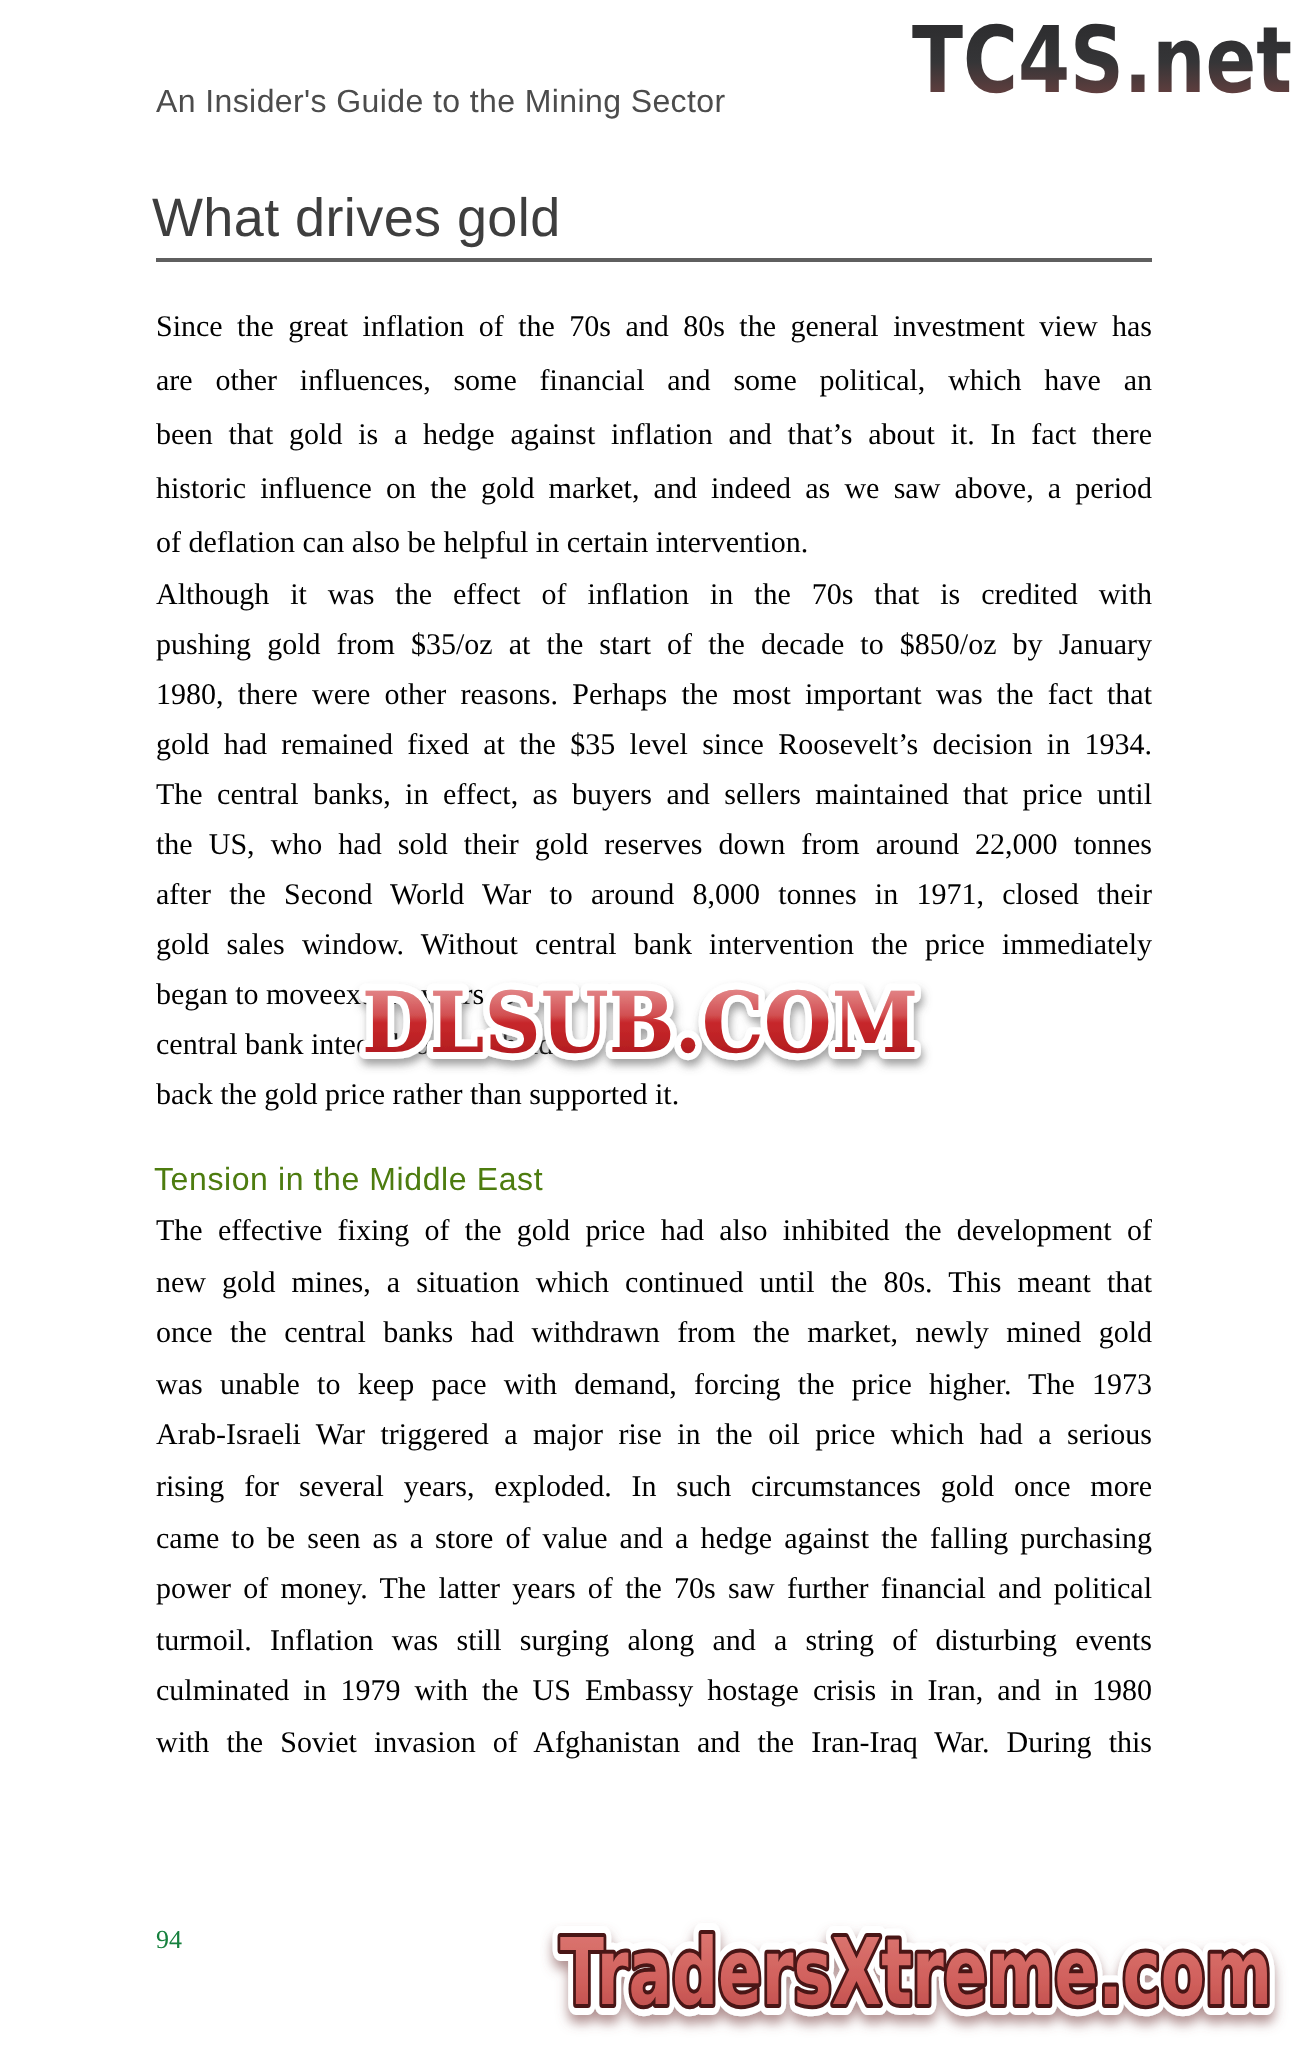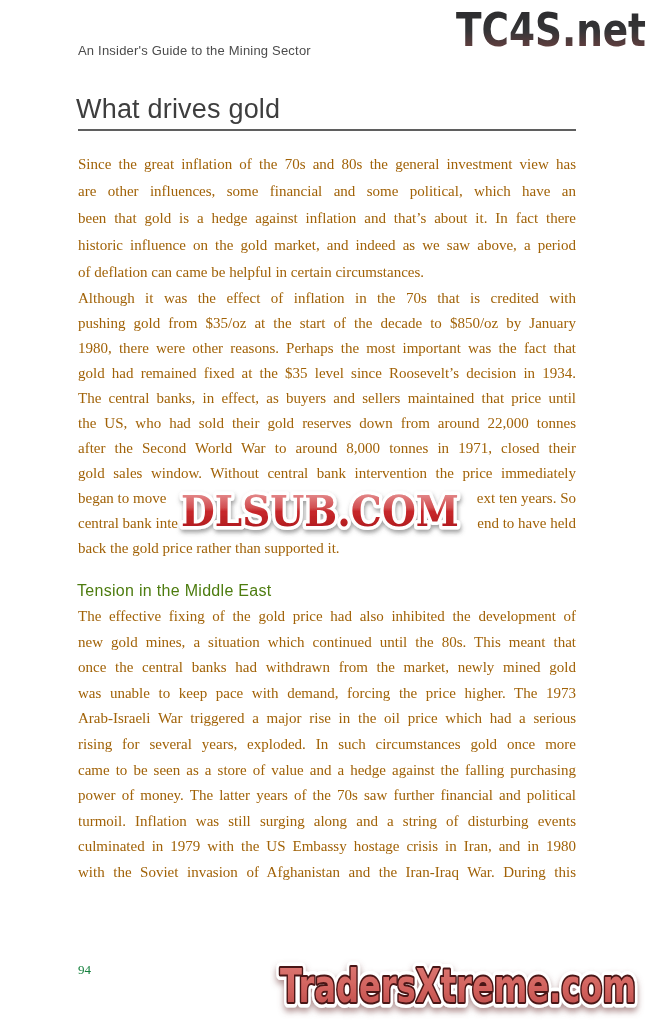--- a/index.html
+++ b/index.html
@@ -4,45 +4,45 @@
 <style>
   html,body{margin:0;padding:0;background:#e8e8e8;}
   .page{
     position:relative;width:651px;height:1024px;margin:0 auto;
     background:#ffffff;overflow:hidden;
     font-family:"Liberation Serif", serif;
   }
   .running-header{
     position:absolute;left:78px;top:43px;
     font-family:"Liberation Sans", sans-serif;
-    font-size:13px;color:#4c4c4c;letter-spacing:.2px;
+    font-size:16px;color:#4c4c4c;letter-spacing:.2px;
   }
   .chapter-title{
     position:absolute;left:76px;top:94px;margin:0;
     font-family:"Liberation Sans", sans-serif;font-weight:400;
     font-size:27px;color:#3e3e3e;letter-spacing:.2px;
   }
   .title-rule{
     position:absolute;left:78px;top:129px;width:498px;height:2px;
     background:#5f5f5f;
   }
   .para{
     position:absolute;left:78px;width:498px;
     font-family:"Liberation Serif", serif;
-    font-size:15px;color:#a16207;
+    font-size:15px;color:#000000;
   }
   .para.p1{top:151px;}
   .para.p1 .line{line-height:27px;height:27px;}
   .para.p2{top:286px;}
   .para.p2 .line{line-height:25px;height:25px;}
   .para.p3{top:604px;}
   .para.p3 .line{line-height:25.6px;height:25.6px;}
   .line{white-space:nowrap;text-align:justify;text-align-last:justify;}
   .line.left-align{text-align:left;text-align-last:left;}
-  .line.split{display:flex;justify-content:space-between;}
+  .line.split{display:flex;}
   .subheading{
     position:absolute;left:77px;top:582px;margin:0;
     font-family:"Liberation Sans", sans-serif;font-weight:400;
     font-size:16px;color:#4d7c0f;letter-spacing:.3px;
   }
   .page-number{
     position:absolute;left:78px;top:962px;
     font-family:"Liberation Serif", serif;font-size:13px;color:#15803d;
   }
   .wm{position:absolute;}
@@ -73,21 +73,21 @@
 
   <h1 class="chapter-title">What drives gold</h1>
 
   <div class="title-rule"></div>
 
   <div class="para p1">
       <div class="line">Since the great inflation of the 70s and 80s the general investment view has</div>
       <div class="line">are other influences, some financial and some political, which have an</div>
       <div class="line">been that gold is a hedge against inflation and that’s about it. In fact there</div>
       <div class="line">historic influence on the gold market, and indeed as we saw above, a period</div>
-      <div class="line left-align">of deflation can came be helpful in certain circumstances.</div>
+      <div class="line left-align">of deflation can also be helpful in certain intervention.</div>
     </div>
 
   <div class="para p2">
       <div class="line">Although it was the effect of inflation in the 70s that is credited with</div>
       <div class="line">pushing gold from $35/oz at the start of the decade to $850/oz by January</div>
       <div class="line">1980, there were other reasons. Perhaps the most important was the fact that</div>
       <div class="line">gold had remained fixed at the $35 level since Roosevelt’s decision in 1934.</div>
       <div class="line">The central banks, in effect, as buyers and sellers maintained that price until</div>
       <div class="line">the US, who had sold their gold reserves down from around 22,000 tonnes</div>
       <div class="line">after the Second World War to around 8,000 tonnes in 1971, closed their</div>

